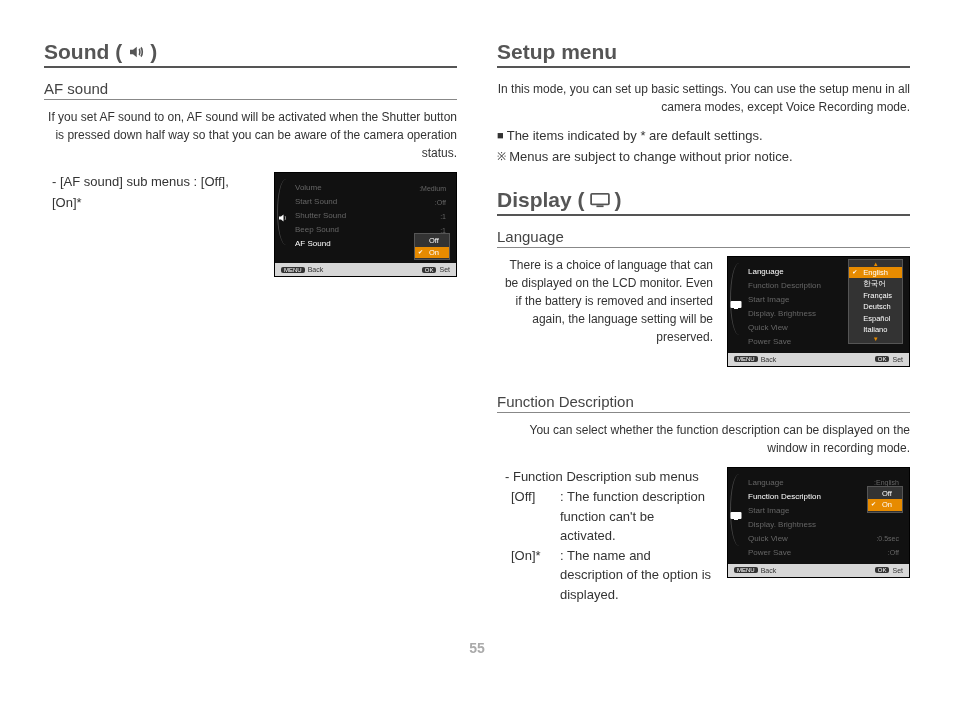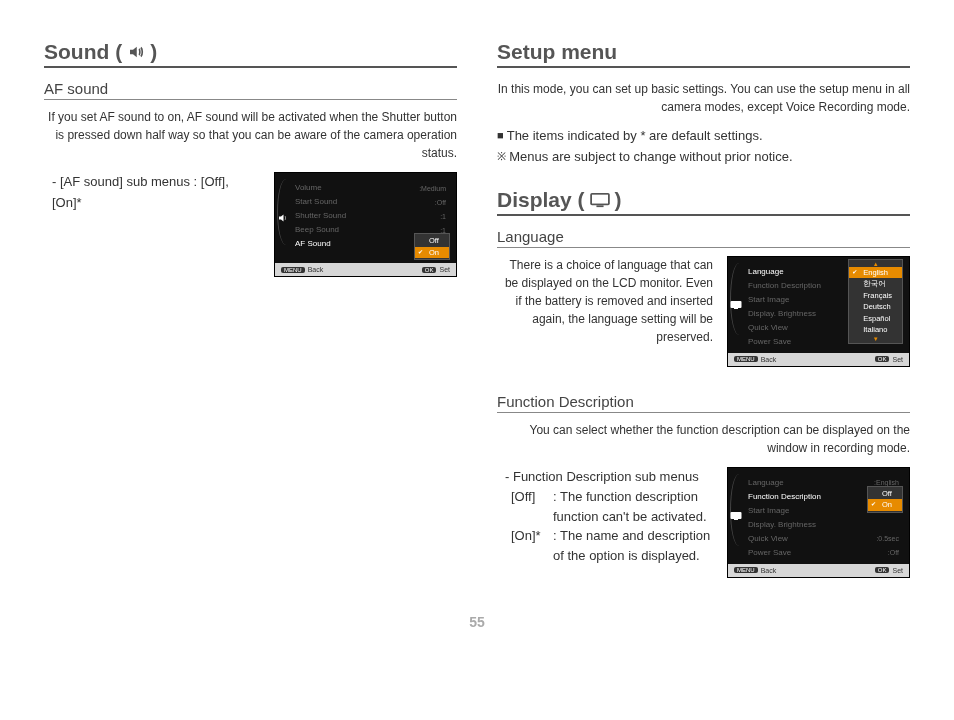--- a/index.html
+++ b/index.html
@@ -151,21 +151,21 @@
   }
   .sel-popup .arrow {
     text-align: center;
     color: #e78b00;
     font-size: 6px;
     line-height: 6px;
   }
 
   .sub-def-row {
     display: flex;
-    gap: 4px;
+    gap: 11px;
     font-size: 13px;
     line-height: 1.5;
     color: #333;
     margin-left: 14px;
   }
   .sub-def-row .k { min-width: 38px; }
 
   .page-num {
     text-align: center;
     color: #aaa;

